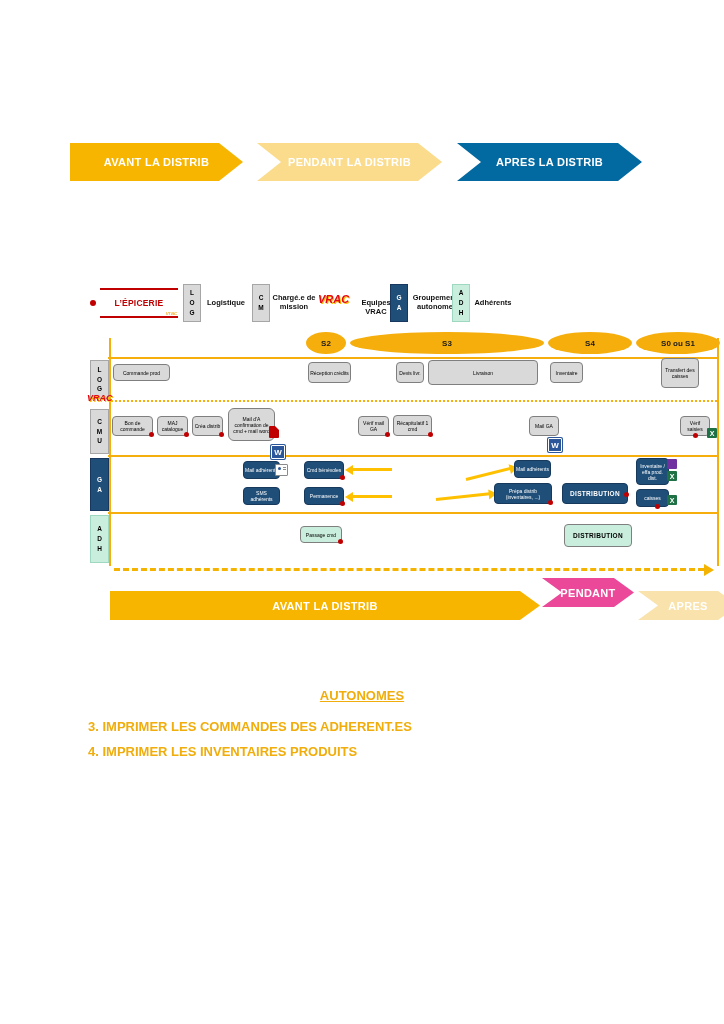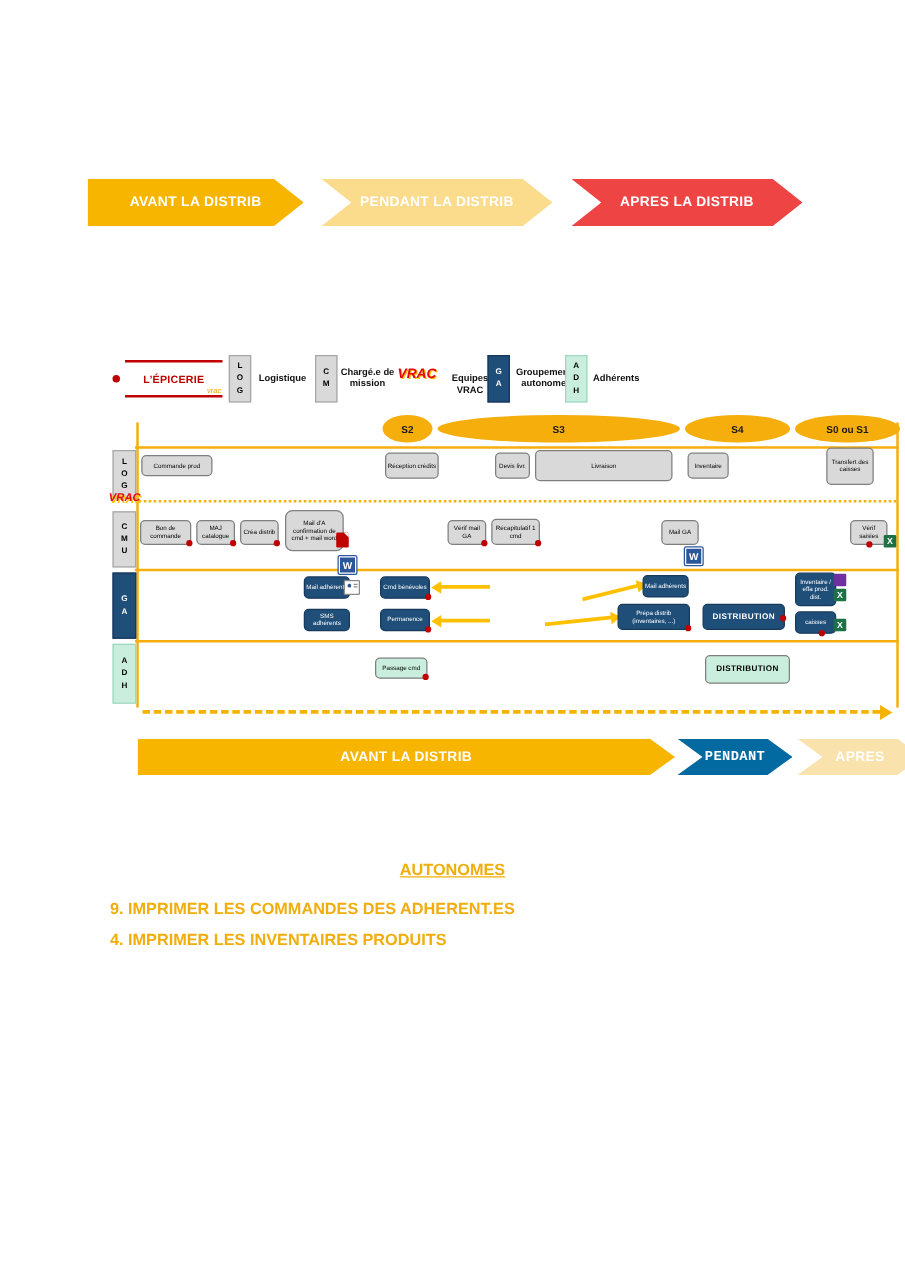--- a/index.html
+++ b/index.html
@@ -83,21 +83,21 @@
   #som-list{position:absolute;left:88px;top:714px;width:505px;}
 </style>
 </head>
 <body>
 
 <div id="page">
 
 
   <div class="chev chev-first" style="left:70px;top:143px;width:173px;height:38px;background:#F7B500;">AVANT LA DISTRIB</div>
   <div class="chev chev-mid" style="left:257px;top:143px;width:185px;height:38px;background:#FBDC8C;">PENDANT LA DISTRIB</div>
-  <div class="chev chev-mid" style="left:457px;top:143px;width:185px;height:38px;background:#ef4444;">APRES LA DISTRIB</div>
+  <div class="chev chev-mid" style="left:457px;top:143px;width:185px;height:38px;background:#0369a1;">APRES LA DISTRIB</div>
 
   <div id="epicerie">
     <i class="bullet"></i>
     <span class="name">L’ÉPICERIE</span>
     <span class="sub">vrac</span>
   </div>
   <div class="tag tag-gray" style="left:183px;top:284px;width:16px;height:36px;">L
 O
 G</div>
   <div class="leg-label" style="left:203px;top:298px;width:46px;">Logistique</div>
@@ -247,22 +247,22 @@
       <i class="dot"></i>
     </div>
   <div class="box mint big" style="left:564px;top:524px;width:68px;height:23px;">
     <span>DISTRIBUTION</span>
     </div>
 
   <div class="dashline" style="left:114px;top:568px;width:590px;"></div>
   <div class="dash-head" style="left:704px;top:564px;"></div>
 
   <div class="chev bb-first" style="left:110px;top:591px;width:430px;height:29px;background:#F7B500;">AVANT LA DISTRIB</div>
-  <div class="chev bb-mid" style="left:542px;top:591px;width:92px;height:29px;background:#0369a1;font-family:Liberation Mono, monospace;">PENDANT</div>
+  <div class="chev bb-mid" style="left:542px;top:578px;width:92px;height:29px;background:#ec4899;">PENDANT</div>
   <div class="chev bb-mid" style="left:638px;top:591px;width:100px;height:29px;background:#F9E2AC;">APRES</div>
 
   <div id="som-title">AUTONOMES</div>
   <div id="som-list">
-    <div class="som-item">9. IMPRIMER LES COMMANDES DES ADHERENT.ES</div>
+    <div class="som-item">3. IMPRIMER LES COMMANDES DES ADHERENT.ES</div>
     <div class="som-item">4. IMPRIMER LES INVENTAIRES PRODUITS</div>
   </div>
 
 </div>
 
 </body></html>

